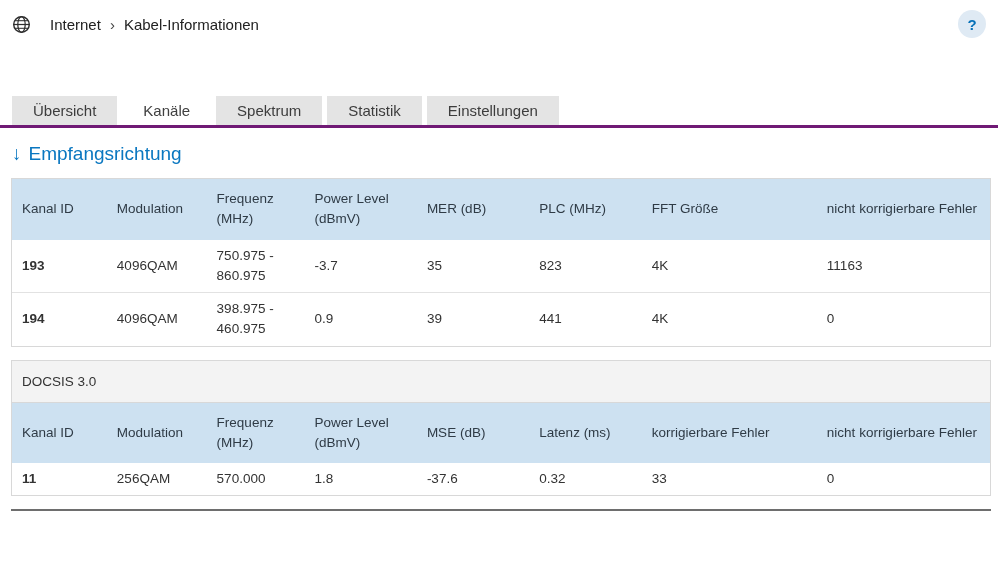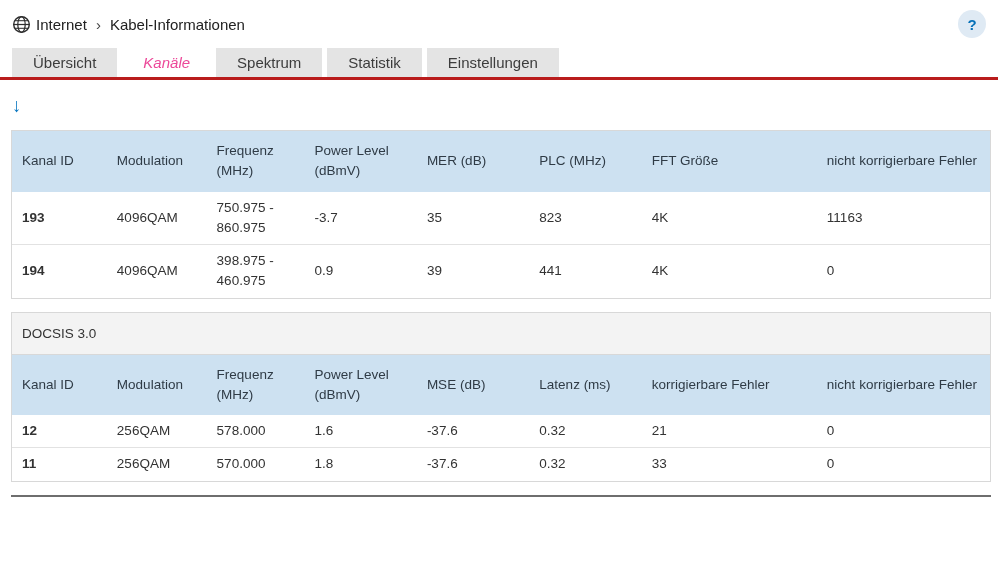--- a/index.html
+++ b/index.html
@@ -6,21 +6,21 @@
   html, body { width: 998px; height: 580px; }
   body {
     font-family: "Liberation Sans", "DejaVu Sans", sans-serif;
     background: #ffffff;
     color: #2b2b2b;
     overflow: hidden;
   }
   .topbar {
     display: flex;
     align-items: center;
-    gap: 5px;
+    gap: 19px;
     height: 48px;
     padding: 0 12px;
     position: relative;
   }
   .globe-wrap { display: flex; align-items: center; }
   .breadcrumb { display: flex; align-items: center; gap: 9px; font-size: 15px; color: #222; }
   .crumb { cursor: pointer; }
   .crumb-sep { color: #444; font-size: 15px; }
   .help-btn {
     position: absolute;
@@ -38,31 +38,32 @@
     align-items: center;
     justify-content: center;
     cursor: pointer;
     font-family: inherit;
   }
   .tabbar {
     display: flex;
     align-items: flex-end;
     padding-left: 12px;
     gap: 5px;
-    border-bottom: 3px solid #b91c1c;
+    border-bottom: 3px solid #701a75;
+    margin-top: 48px;
   }
   .tab {
     background: #e4e4e4;
     color: #3c3c3c;
     font-size: 15px;
     padding: 6px 21px;
     cursor: pointer;
     white-space: nowrap;
   }
-  .tab.active { background: #ffffff; color: #ec4899; font-style: italic; }
+  .tab.active { background: #ffffff; color: #404040; }
   main { padding: 0 7px 0 11px; }
   .section-heading {
     display: flex;
     align-items: center;
     gap: 7px;
     color: #0a77c0;
     font-size: 19px;
     margin: 15px 0 13px 1px;
     cursor: pointer;
   }
@@ -132,20 +133,21 @@
   <div class="tab">Übersicht</div>
   <div class="tab active">Kanäle</div>
   <div class="tab">Spektrum</div>
   <div class="tab">Statistik</div>
   <div class="tab">Einstellungen</div>
 </nav>
 
 <main>
   <div class="section-heading">
     <span>↓</span>
+    <span>Empfangsrichtung</span>
   </div>
   <div>
       <section class="tbl">
         <table>
           <thead>
             <tr>
               <th>Kanal ID</th>
               <th>Modulation</th>
               <th>Frequenz (MHz)</th>
               <th>Power Level (dBmV)</th>
@@ -189,30 +191,20 @@
               <th>Frequenz (MHz)</th>
               <th>Power Level (dBmV)</th>
               <th>MSE (dB)</th>
               <th>Latenz (ms)</th>
               <th>korrigierbare Fehler</th>
               <th>nicht korrigierbare Fehler</th>
             </tr>
           </thead>
           <tbody>
             <tr>
-              <td>12</td>
-              <td>256QAM</td>
-              <td>578.000</td>
-              <td>1.6</td>
-              <td>-37.6</td>
-              <td>0.32</td>
-              <td>21</td>
-              <td>0</td>
-            </tr>
-            <tr>
               <td>11</td>
               <td>256QAM</td>
               <td>570.000</td>
               <td>1.8</td>
               <td>-37.6</td>
               <td>0.32</td>
               <td>33</td>
               <td>0</td>
             </tr>
           </tbody>

